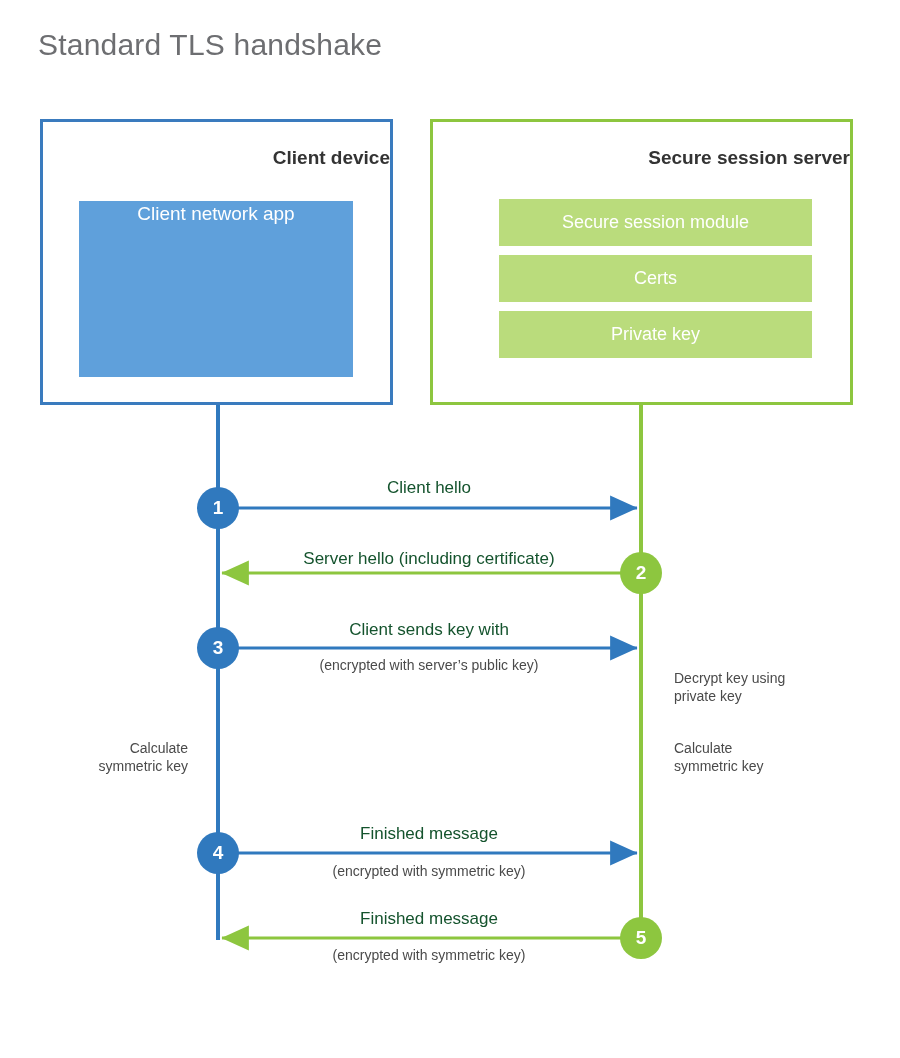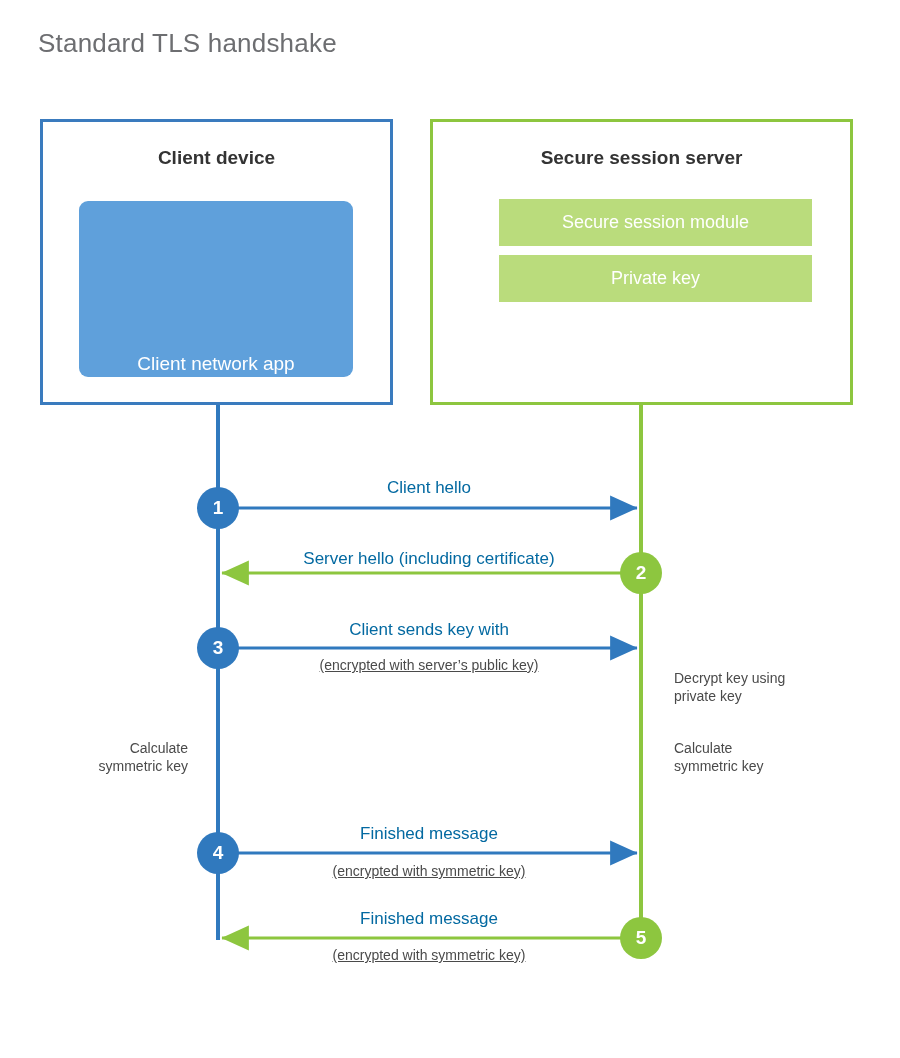--- a/index.html
+++ b/index.html
@@ -18,21 +18,21 @@
     height: 1058px;
     background: #ffffff;
     overflow: hidden;
   }
 
   
   .diagram-title {
     position: absolute;
     left: 38px;
     top: 28px;
-    font-size: 26px;
+    font-size: 30px;
     font-weight: 400;
     color: #6d6e71;
     letter-spacing: 0.2px;
     white-space: nowrap;
   }
 
   
   .party-box {
     position: absolute;
     background: #ffffff;
@@ -50,39 +50,38 @@
     top: 119px;
     width: 423px;
     height: 286px;
     border: 3px solid #8dc63f;
   }
   .party-title {
     position: absolute;
     left: 0;
     right: 0;
     top: 25px;
-    text-align: center;
+    text-align: right;
     font-size: 19px;
     font-weight: bold;
     color: #333333;
   }
 
   
   .client-app {
     position: absolute;
     left: 36px;
     top: 79px;
     width: 274px;
     height: 176px;
     background: #5fa0db;
     display: flex;
-    align-items: flex-end;
+    align-items: flex-start;
     justify-content: center;
     text-align: center;
-    border-radius: 9px;
   }
   .client-app-label {
     font-size: 19px;
     color: #ffffff;
     line-height: 1.35;
     max-width: 200px;
   }
 
   
   .server-bars {
@@ -129,32 +128,31 @@
     box-sizing: border-box;
   }
   .step-circle.blue  { background: #3079be; }
   .step-circle.green { background: #8dc63f; }
 
   
   .msg-label {
     position: absolute;
     text-align: center;
     font-size: 17px;
-    color: #0369a1;
+    color: #14532d;
     white-space: nowrap;
     transform: translateX(-50%);
   }
   .msg-sub {
     position: absolute;
     text-align: center;
     font-size: 14px;
     color: #4a4a4a;
     white-space: nowrap;
     transform: translateX(-50%);
-    text-decoration: underline;
   }
 
   
   .side-note {
     position: absolute;
     font-size: 14px;
     color: #4a4a4a;
     line-height: 1.25;
     white-space: pre-line;
   }
@@ -173,20 +171,23 @@
     <div class="client-app">
       <span class="client-app-label">Client network app</span>
     </div>
   </div>
 
   <div class="party-box server">
     <div class="party-title">Secure session server</div>
     <div class="server-bars">
       <div class="server-bar">
         <span class="server-bar-label">Secure session module</span>
+      </div>
+      <div class="server-bar">
+        <span class="server-bar-label">Certs</span>
       </div>
       <div class="server-bar">
         <span class="server-bar-label">Private key</span>
       </div>
     </div>
   </div>
 
   <svg id="seq" viewBox="0 0 900 1058">
     <defs>
       <marker id="arrow-blue" markerWidth="9" markerHeight="9" refX="8.4" refY="4.5" orient="auto" markerUnits="strokeWidth">

